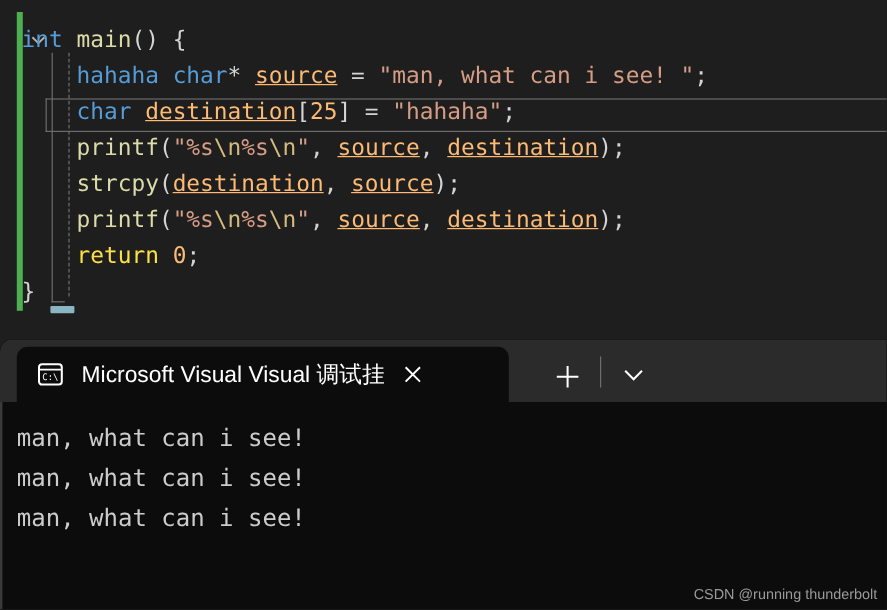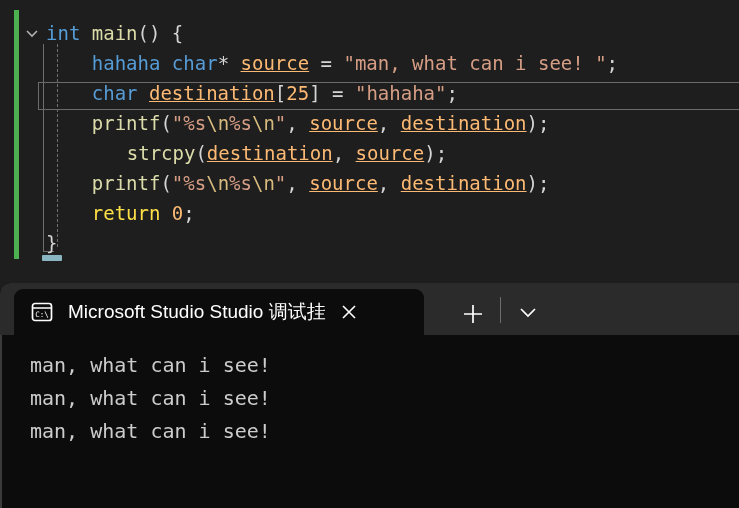--- a/index.html
+++ b/index.html
@@ -48,26 +48,26 @@
     white-space: pre;
     font-family: "DejaVu Sans Mono", "Liberation Mono", monospace;
     font-size: 19px;
     color: #d4d4d4;
     letter-spacing: 0px;
   }
   .ln0 { top: 18px; }
   .ln1 { top: 48px; }
   .ln2 { top: 78px; }
   .ln3 { top: 108px; }
-  .ln4 { top: 138px; margin-left: 35px; }
+  .ln4 { top: 138px; }
   .ln5 { top: 168px; }
   .ln6 { top: 198px; }
   .ln7 { top: 228px; }
 
-  .code-text { padding-left: 46px; }
+  .code-text { padding-left: 18px; }
 
   
   .k-type { color: #569cd6; }
   .k-key  { color: #fde047; }
   .k-fn   { color: #dcdcaa; }
   .k-var  { color: #fdba74; text-decoration: underline; }
   .k-str  { color: #d69d85; }
   .k-esc  { color: #d7ba7d; }
   .k-num  { color: #fdba74; }
   .k-punc { color: #d4d4d4; }
@@ -228,21 +228,21 @@
     background: #0c0c0c;
     padding: 14px 0 0 0;
     box-sizing: border-box;
   }
   .term-line {
     font-family: "DejaVu Sans Mono", "Liberation Mono", monospace;
     font-size: 20px;
     line-height: 33px;
     color: #cccccc;
     white-space: pre;
-    padding-left: 30px;
+    padding-left: 14px;
   }
   .term-edge {
     position: absolute;
     left: 0;
     top: 0;
     width: 2px;
     height: 173px;
     background: #3a3a3a;
   }
 
@@ -295,21 +295,21 @@
     <div class="tabbar">
 
       <div class="tab">
         <span class="tab-icon">
           <svg width="24" height="24" viewBox="0 0 24 24">
             <rect x="2.5" y="3.5" width="19" height="17" rx="2.5" fill="none" stroke="#ffffff" stroke-width="1.7"></rect>
             <line x1="2.5" y1="8" x2="21.5" y2="8" stroke="#ffffff" stroke-width="1.4"></line>
             <text x="12" y="17" font-size="7.5" fill="#ffffff" font-family="DejaVu Sans Mono, monospace" text-anchor="middle">C:\</text>
           </svg>
         </span>
-        <span class="tab-title">Microsoft Studio Studio 调试挂</span>
+        <span class="tab-title">Microsoft Visual Visual 调试挂</span>
         <span class="tab-close">
           <svg width="26" height="26" viewBox="0 0 26 26">
             <path d="M7 7 L19 19 M19 7 L7 19" stroke="#ffffff" stroke-width="1.6" fill="none"></path>
           </svg>
         </span>
       </div>
 
       <div class="newtab-btn">
         <svg width="26" height="26" viewBox="0 0 26 26">
           <path d="M13 4 L13 22 M4 13 L22 13" stroke="#ffffff" stroke-width="1.7" fill="none"></path>
@@ -328,14 +328,15 @@
     <div class="terminal-body">
       <div class="term-edge"></div>
       <div id="term-lines">
           <div class="term-line">man, what can i see!</div>
           <div class="term-line">man, what can i see!</div>
           <div class="term-line">man, what can i see!</div>
         </div>
     </div>
   </div>
 
+  <div class="watermark">CSDN @running thunderbolt</div>
 
 </div>
 
 </body></html>

